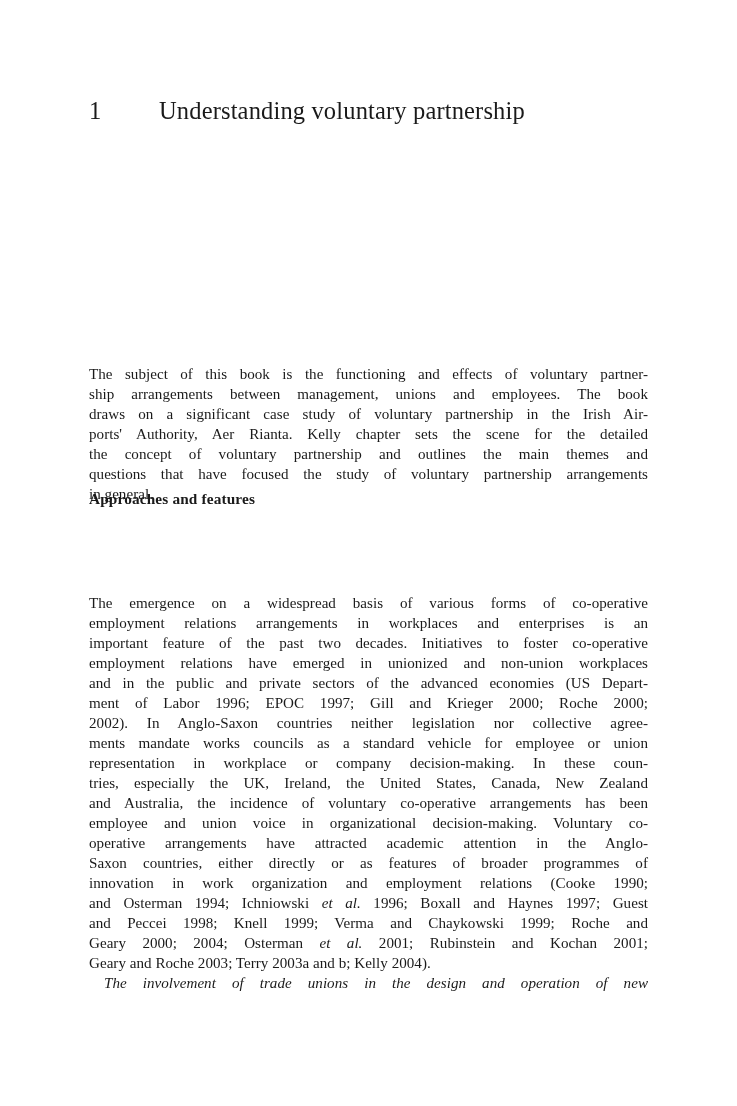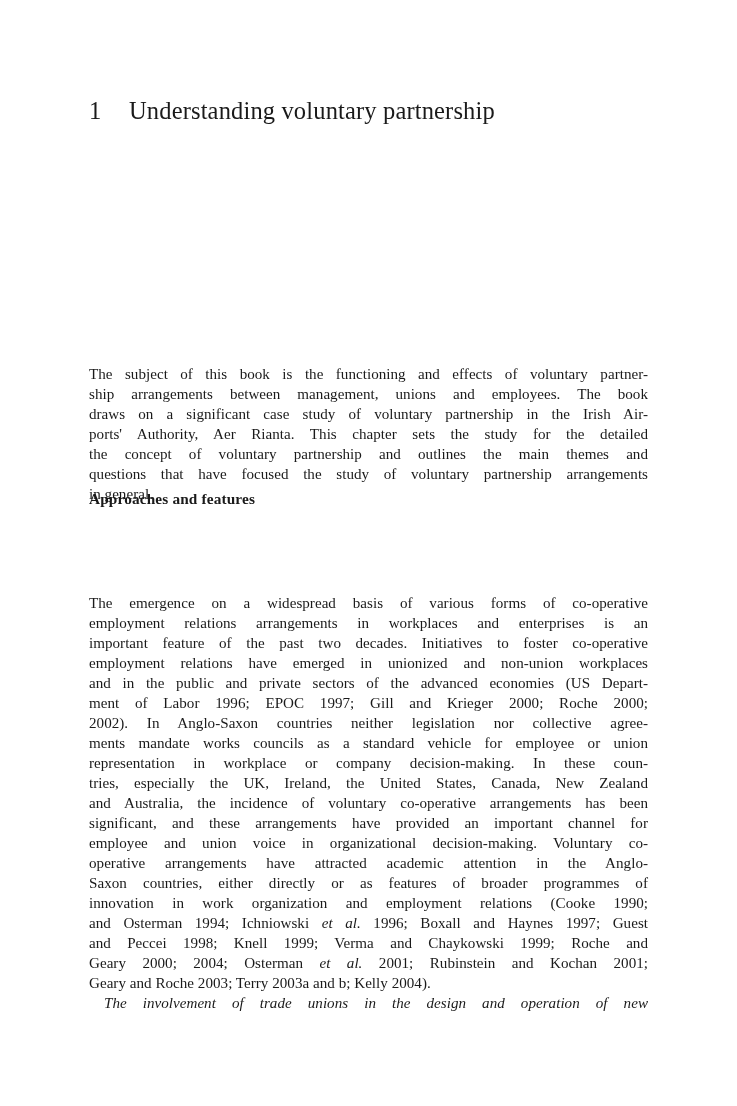--- a/index.html
+++ b/index.html
@@ -33,21 +33,21 @@
   .chapter-number {
     position: absolute;
     left: 0;
     top: 0;
     font-size: 24.5px;
     line-height: 33px;
     font-weight: 400;
     letter-spacing: 0.1px;
   }
   .chapter-title {
-    margin-left: 40px;
+    margin-left: 70px;
     font-size: 24.5px;
     line-height: 33px;
     font-weight: 400;
     letter-spacing: 0.15px;
     max-width: 420px;
   }
 
   
   .section-head {
     position: absolute;
@@ -101,41 +101,40 @@
 
   <div class="chapter-head">
     <span class="chapter-number">1</span>
     <div class="chapter-title">Understanding voluntary partnership</div>
   </div>
 
   <div class="textblock" id="para-intro">
     <span class="ln">The subject of this book is the functioning and effects of voluntary partner-</span>
     <span class="ln">ship arrangements between management, unions and employees. The book</span>
     <span class="ln">draws on a significant case study of voluntary partnership in the Irish Air-</span>
-    <span class="ln">ports' Authority, Aer Rianta. This chapter sets the study for the detailed</span>
+    <span class="ln">ports' Authority, Aer Rianta. Kelly chapter sets the scene for the detailed</span>
     <span class="ln">the concept of voluntary partnership and outlines the main themes and</span>
     <span class="ln">questions that have focused the study of voluntary partnership arrangements</span>
     <span class="ln last">in general.</span>
   </div>
 
   <div class="section-head">Approaches and features</div>
 
   <div class="textblock" id="para-body">
     <span class="ln">The emergence on a widespread basis of various forms of co-operative</span>
     <span class="ln">employment relations arrangements in workplaces and enterprises is an</span>
     <span class="ln">important feature of the past two decades. Initiatives to foster co-operative</span>
     <span class="ln">employment relations have emerged in unionized and non-union workplaces</span>
     <span class="ln">and in the public and private sectors of the advanced economies (US Depart-</span>
     <span class="ln">ment of Labor 1996; EPOC 1997; Gill and Krieger 2000; Roche 2000;</span>
     <span class="ln">2002). In Anglo-Saxon countries neither legislation nor collective agree-</span>
     <span class="ln">ments mandate works councils as a standard vehicle for employee or union</span>
     <span class="ln">representation in workplace or company decision-making. In these coun-</span>
     <span class="ln">tries, especially the UK, Ireland, the United States, Canada, New Zealand</span>
     <span class="ln">and Australia, the incidence of voluntary co-operative arrangements has been</span>
-    <span class="ln">significant, and these arrangements have provided an important channel for</span>
     <span class="ln">employee and union voice in organizational decision-making. Voluntary co-</span>
     <span class="ln">operative arrangements have attracted academic attention in the Anglo-</span>
     <span class="ln">Saxon countries, either directly or as features of broader programmes of</span>
     <span class="ln">innovation in work organization and employment relations (Cooke 1990;</span>
     <span class="ln">and Osterman 1994; Ichniowski <i>et al.</i> 1996; Boxall and Haynes 1997; Guest</span>
     <span class="ln">and Peccei 1998; Knell 1999; Verma and Chaykowski 1999; Roche and</span>
     <span class="ln">Geary 2000; 2004; Osterman <i>et al.</i> 2001; Rubinstein and Kochan 2001;</span>
     <span class="ln last">Geary and Roche 2003; Terry 2003a and b; Kelly 2004).</span>
     <span class="ln indent last" style="text-align: justify; text-align-last: justify; font-style: italic;">The involvement of trade unions in the design and operation of new</span>
   </div>

